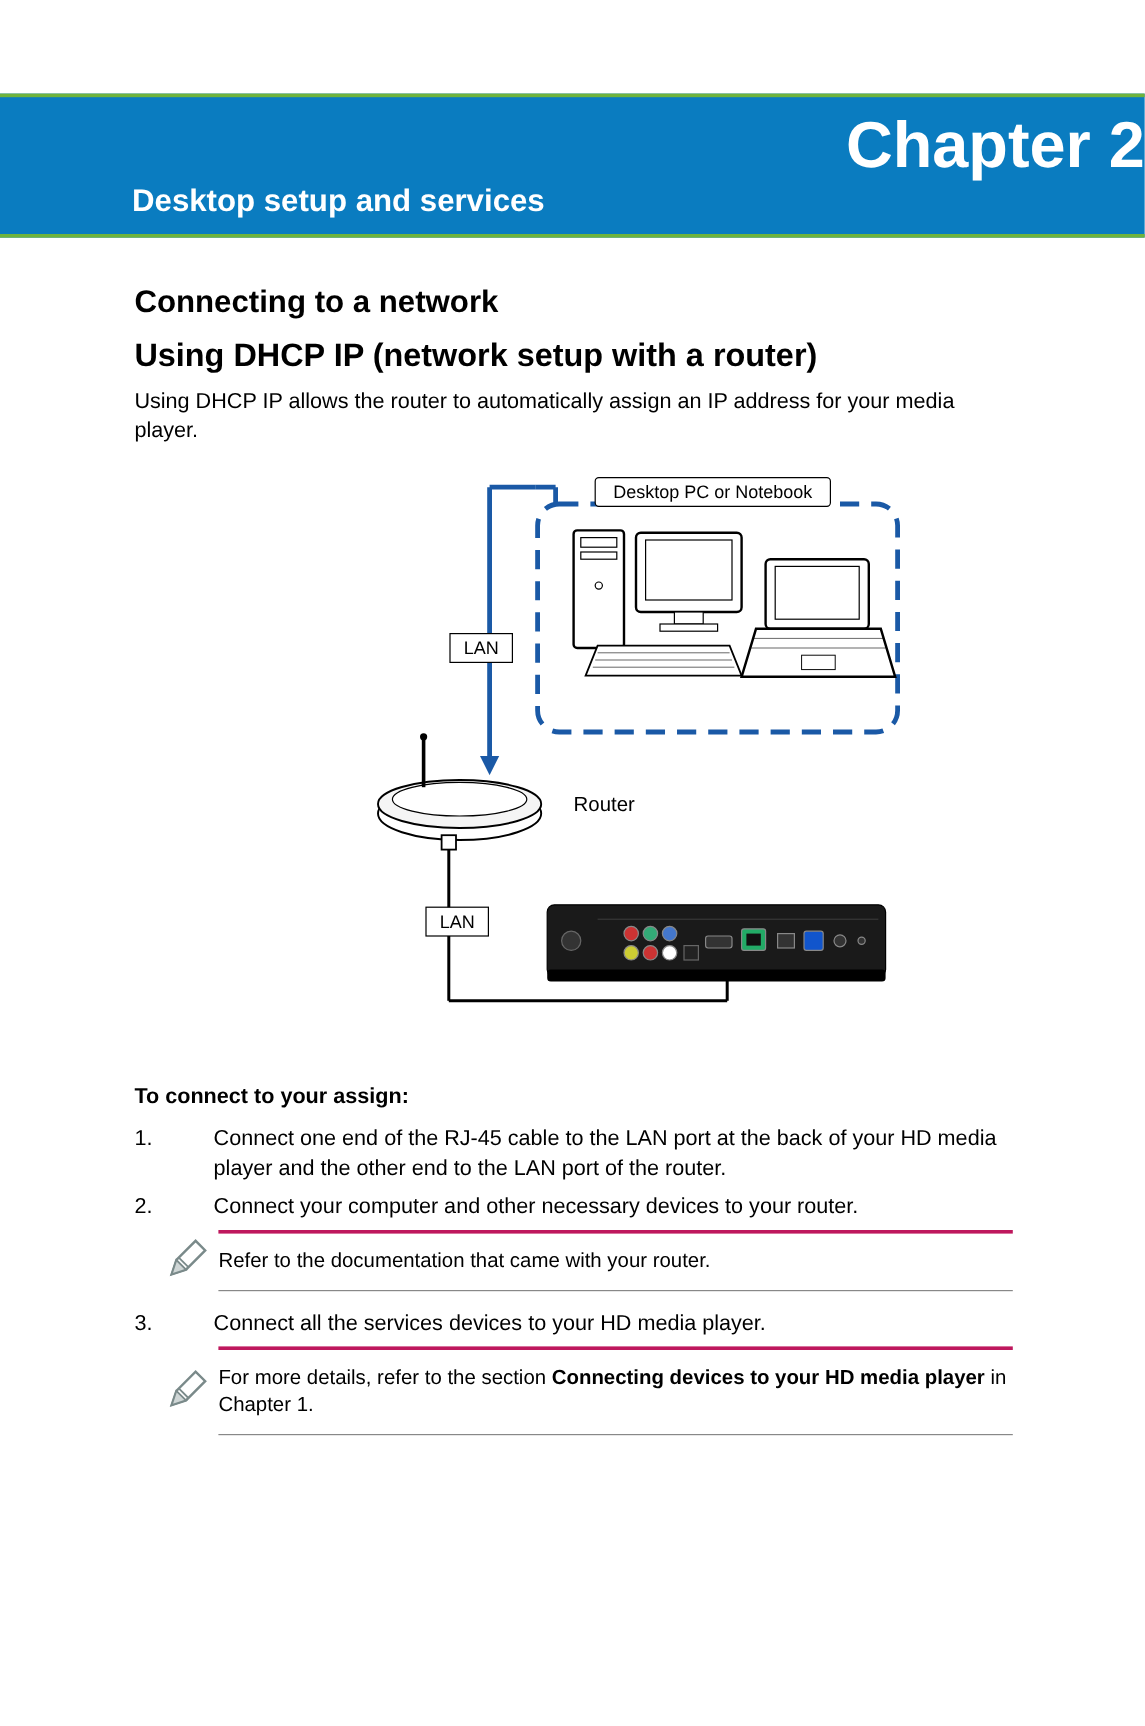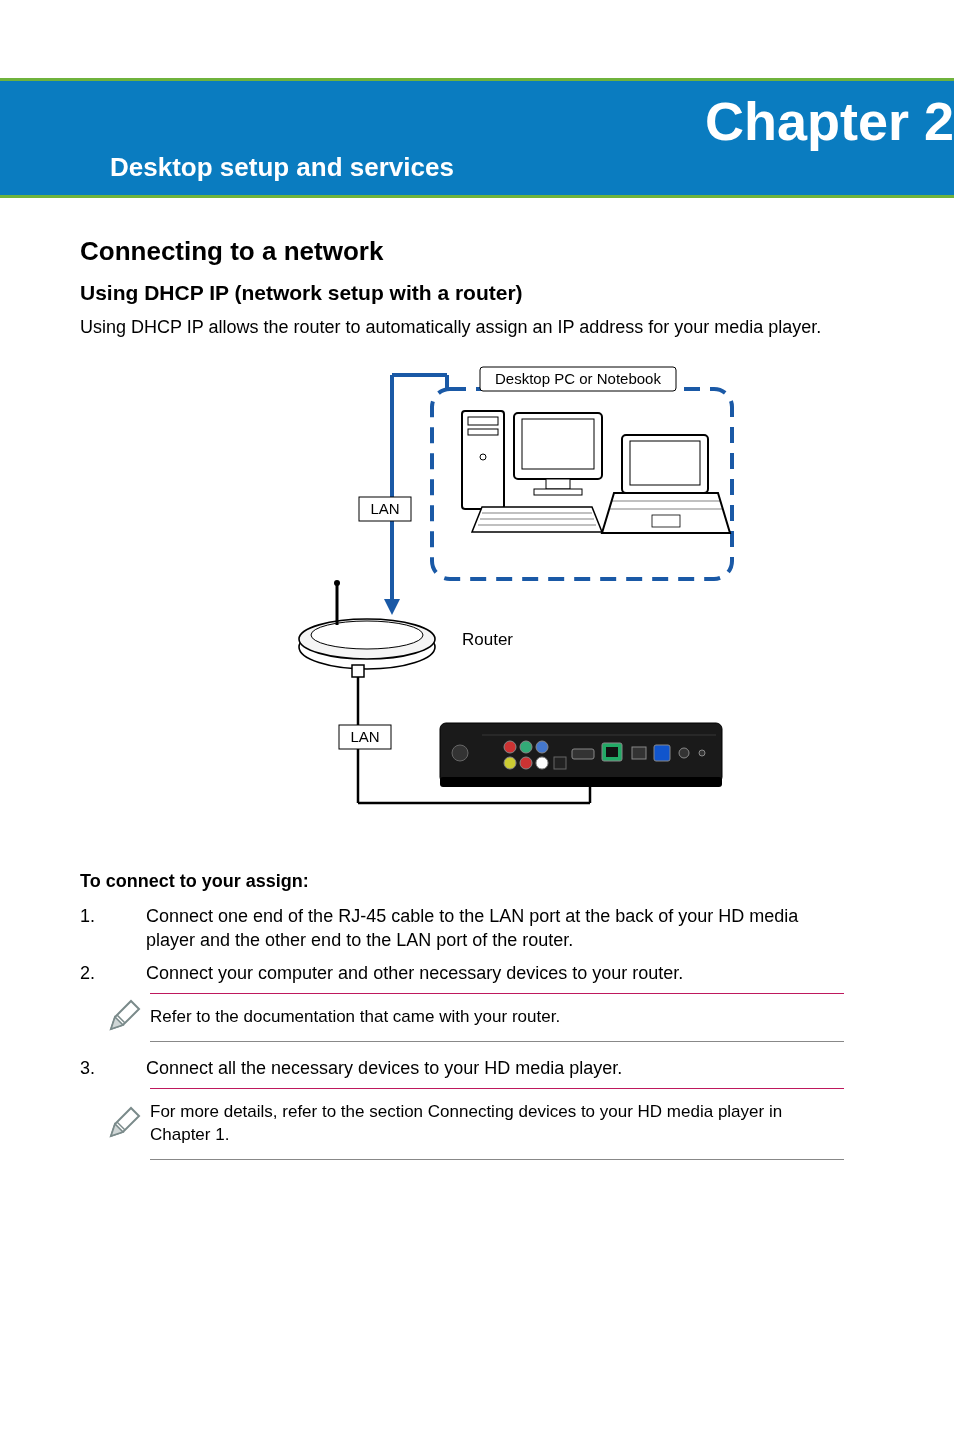--- a/index.html
+++ b/index.html
@@ -30,38 +30,38 @@
     line-height: 1.05;
     text-align: right;
   }
   .chapter-subtitle {
     color: #fff;
     font-size: 26px;
     font-weight: bold;
     margin: 2px 0 0 0;
   }
   .content {
-    padding: 24px 110px 0 80px;
+    padding: 24px 110px 0 112px;
   }
   .h1 {
     font-size: 26px;
     font-weight: bold;
     margin: 14px 0 14px 0;
   }
   .h2 {
-    font-size: 21px;
+    font-size: 27px;
     font-weight: bold;
     margin: 6px 0 10px 0;
   }
   .body-text {
     font-size: 18px;
     line-height: 1.35;
     margin: 0 0 18px 0;
   }
-  .bold { font-weight: normal; }
+  .bold { font-weight: bold; }
   .diagram-wrap {
     text-align: center;
     margin: 10px 0 30px 0;
   }
   .steps-heading {
     font-size: 18px;
     font-weight: bold;
     margin: 30px 0 12px 0;
   }
   .step-row {
@@ -83,21 +83,21 @@
     display: flex;
     align-items: center;
   }
   .note-icon {
     width: 50px;
     flex-shrink: 0;
     text-align: center;
   }
   .note-text-wrap {
     flex: 1;
-    border-top: 1px solid #be185d;
+    border-top: 3px solid #be185d;
     border-bottom: 1px solid #888;
     padding: 12px 0;
     font-size: 17px;
     line-height: 1.35;
   }
   .page-num {
     text-align: right;
     font-size: 16px;
     padding: 60px 110px 40px 0;
   }
@@ -235,21 +235,21 @@
           <path d="M6 34 L10 22 L26 6 L34 14 L18 30 Z" fill="none" stroke="#7a8a8a" stroke-width="2"></path>
           <path d="M6 34 L10 22 L18 30 Z" fill="#cfd6d6" stroke="#7a8a8a" stroke-width="1.5"></path>
           <line x1="12" y1="20" x2="20" y2="28" stroke="#7a8a8a" stroke-width="1.5"></line>
         </svg>
       </div>
       <div class="note-text-wrap">Refer to the documentation that came with your router.</div>
     </div>
 
     <div class="step-row" style="margin-top:14px;">
       <div class="step-num">3.</div>
-      <div class="step-text">Connect all the necessary devices to your HD media player.</div>
+      <div class="step-text">Connect all the services devices to your HD media player.</div>
     </div>
 
     <div class="note-box">
       <div class="note-icon">
         <svg width="40" height="40" viewBox="0 0 40 40">
           <path d="M6 34 L10 22 L26 6 L34 14 L18 30 Z" fill="none" stroke="#7a8a8a" stroke-width="2"></path>
           <path d="M6 34 L10 22 L18 30 Z" fill="#cfd6d6" stroke="#7a8a8a" stroke-width="1.5"></path>
           <line x1="12" y1="20" x2="20" y2="28" stroke="#7a8a8a" stroke-width="1.5"></line>
         </svg>
       </div>

